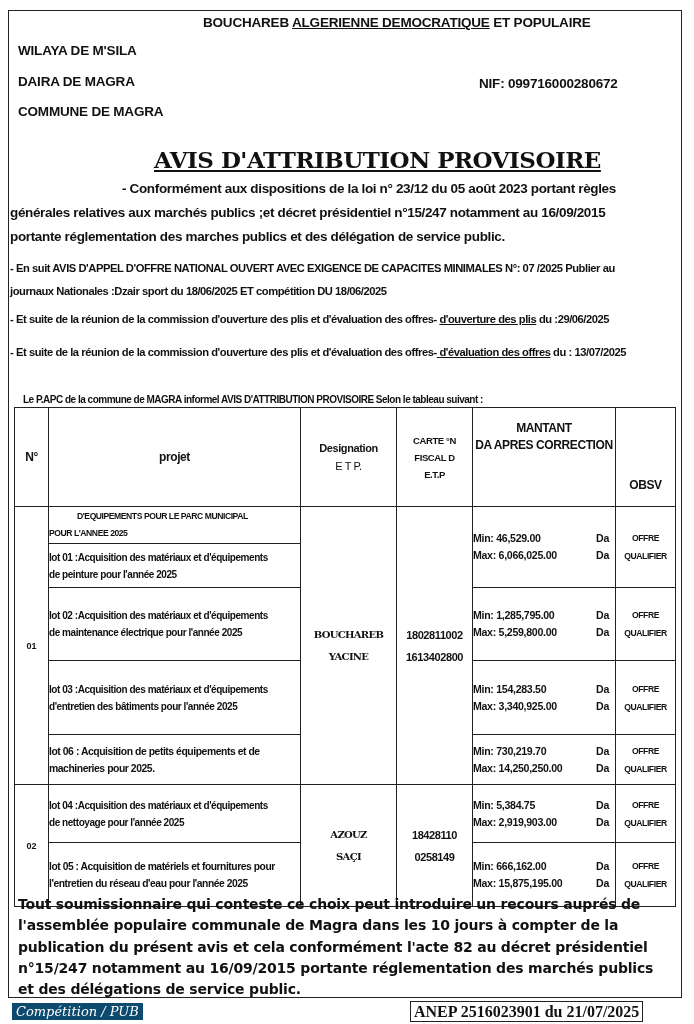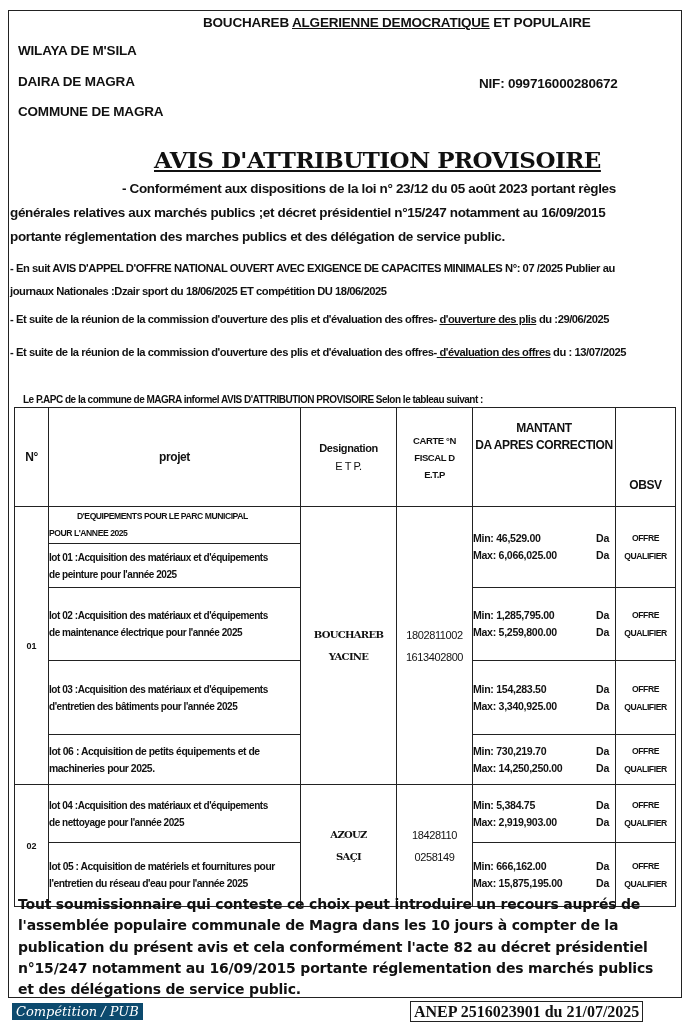--- a/index.html
+++ b/index.html
@@ -19,21 +19,21 @@
   table.t { position:absolute; left:14px; top:407px; width:661px;
             border-collapse:collapse; table-layout:fixed; }
   table.t td, table.t th { border:1.4px solid #222; padding:0; vertical-align:middle; }
   table.t th { font-weight:bold; font-size:12px; letter-spacing:-0.4px; height:84px; }
   .cell-txt { font-weight:bold; font-size:10px; letter-spacing:-0.45px; line-height:17px;
               padding:0 3px; }
   .sub { font-size:9.6px; }
   .num { text-align:center; font-weight:bold; font-size:9px; }
   .etp { text-align:center; font-family:"DejaVu Serif", serif; font-weight:bold;
          font-size:10px; letter-spacing:-0.7px; line-height:22px; }
-  .nif { text-align:center; font-weight:normal; font-size:11px; letter-spacing:-0.4px;
+  .nif { text-align:center; font-weight:bold; font-size:11px; letter-spacing:-0.4px;
          line-height:22px; }
   .amt { font-weight:bold; font-size:10.6px; letter-spacing:-0.3px; line-height:17px;
          padding-left:6px; }
   .amt .row { display:flex; justify-content:space-between; padding-right:6px; }
   .obsv { text-align:center; font-weight:bold; font-size:8.6px; letter-spacing:-0.4px;
           line-height:18px; }
 
   .closing { position:absolute; left:18px; top:894px; width:650px;
              font-family:"DejaVu Sans", sans-serif; font-weight:bold; font-size:14px;
              line-height:21.3px; letter-spacing:-0.2px; white-space:normal; }

